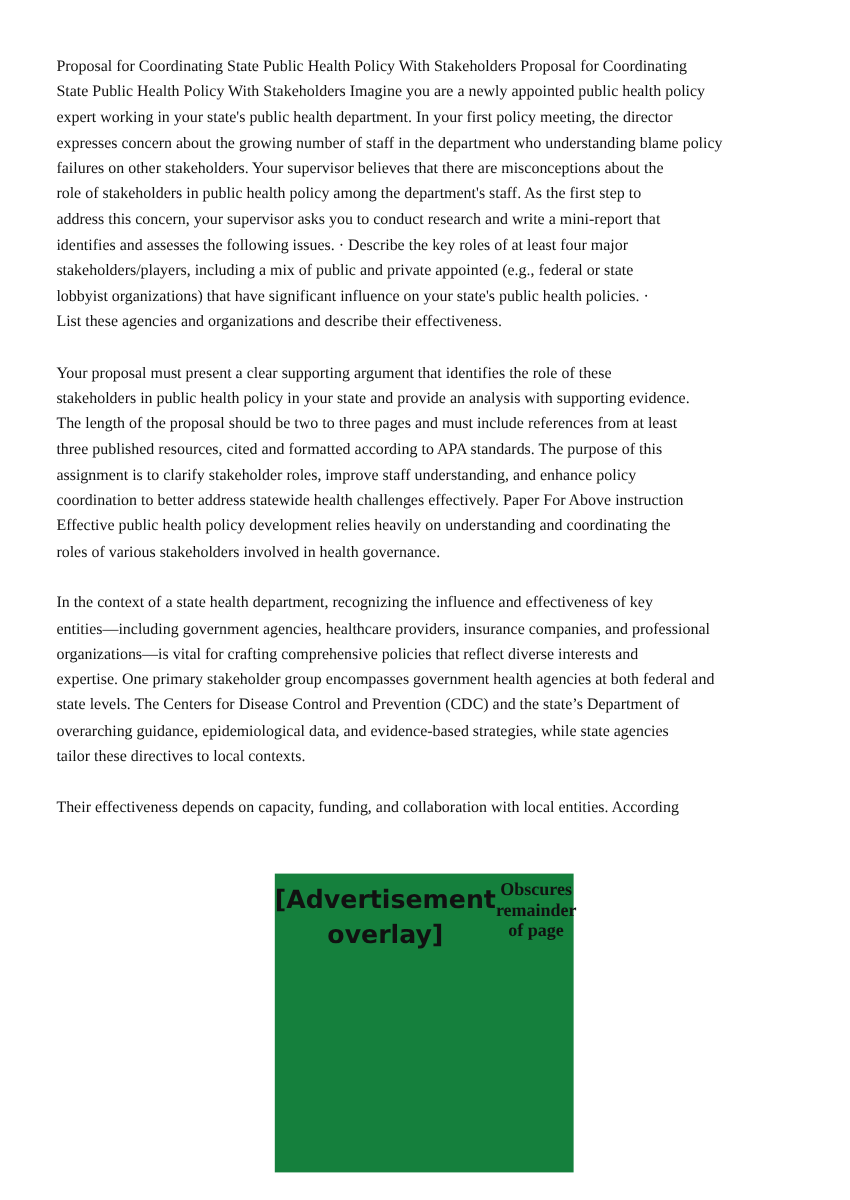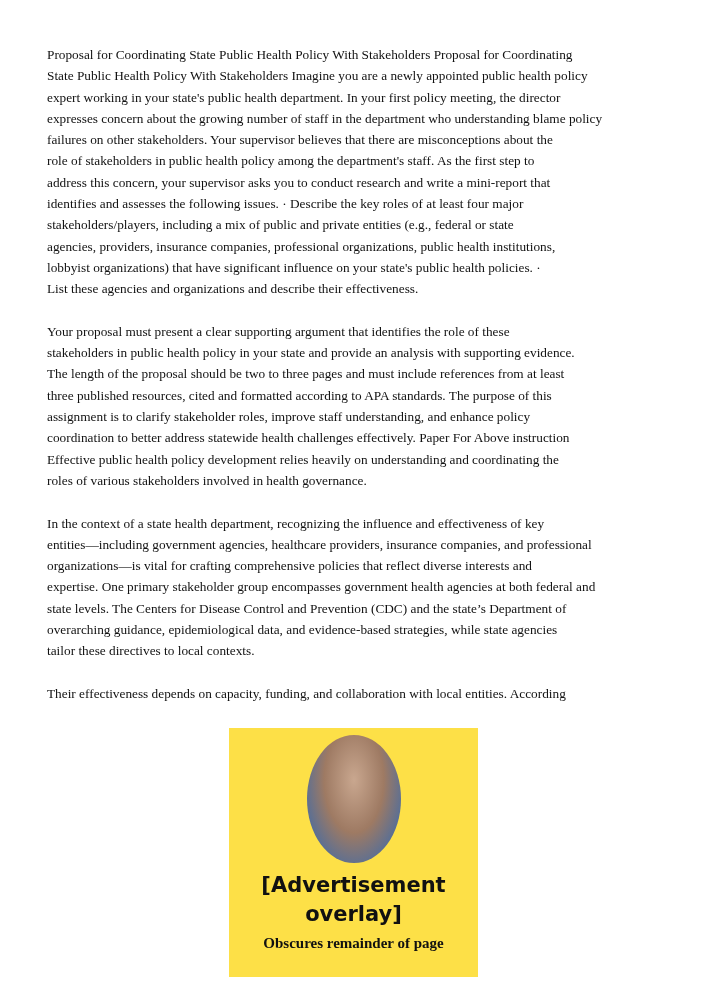--- a/index.html
+++ b/index.html
@@ -6,22 +6,22 @@
   body { width: 708px; height: 1000px; position: relative; overflow: hidden; }
   .page {
     position: absolute; left: 47px; top: 44px; width: 600px;
     font-family: "Liberation Serif", "DejaVu Serif", serif;
     font-size: 13.3px; line-height: 21.3px; color: #111111;
   }
   .para { margin: 0 0 21.3px 0; }
   .line { display: block; white-space: nowrap; }
   .overlay {
     position: absolute; left: 229px; top: 728px; width: 249px; height: 249px;
-    background: #fde047;
-    display: flex; flex-direction: column; align-items: center;
+    background: #15803d;
+    display: flex; flex-direction: row; align-items: flex-start;
   }
   .portrait {
     margin-top: 7px; width: 94px; height: 128px; border-radius: 50%;
     background: radial-gradient(ellipse at 50% 35%, #c9a78f 0%, #9e7a63 45%, #5a6f94 75%, #4a6fb0 100%);
   }
   .overlay-heading {
     margin-top: 8px; text-align: center;
     font-family: "DejaVu Sans", sans-serif; font-weight: bold;
     font-size: 21px; line-height: 29px; color: #111;
   }
@@ -37,22 +37,21 @@
 <div class="page">
   <p class="para">
     <span class="line">Proposal for Coordinating State Public Health Policy With Stakeholders Proposal for Coordinating</span>
     <span class="line">State Public Health Policy With Stakeholders Imagine you are a newly appointed public health policy</span>
     <span class="line">expert working in your state's public health department. In your first policy meeting, the director</span>
     <span class="line">expresses concern about the growing number of staff in the department who understanding blame policy</span>
     <span class="line">failures on other stakeholders. Your supervisor believes that there are misconceptions about the</span>
     <span class="line">role of stakeholders in public health policy among the department's staff. As the first step to</span>
     <span class="line">address this concern, your supervisor asks you to conduct research and write a mini-report that</span>
     <span class="line">identifies and assesses the following issues. · Describe the key roles of at least four major</span>
-    <span class="line">stakeholders/players, including a mix of public and private entities (e.g., federal or state</span>
-    <span class="line">agencies, providers, insurance companies, professional organizations, public health institutions,</span>
+    <span class="line">stakeholders/players, including a mix of public and private appointed (e.g., federal or state</span>
     <span class="line">lobbyist organizations) that have significant influence on your state's public health policies. ·</span>
     <span class="line">List these agencies and organizations and describe their effectiveness.</span>
   </p>
   <p class="para">
     <span class="line">Your proposal must present a clear supporting argument that identifies the role of these</span>
     <span class="line">stakeholders in public health policy in your state and provide an analysis with supporting evidence.</span>
     <span class="line">The length of the proposal should be two to three pages and must include references from at least</span>
     <span class="line">three published resources, cited and formatted according to APA standards. The purpose of this</span>
     <span class="line">assignment is to clarify stakeholder roles, improve staff understanding, and enhance policy</span>
     <span class="line">coordination to better address statewide health challenges effectively. Paper For Above instruction</span>

